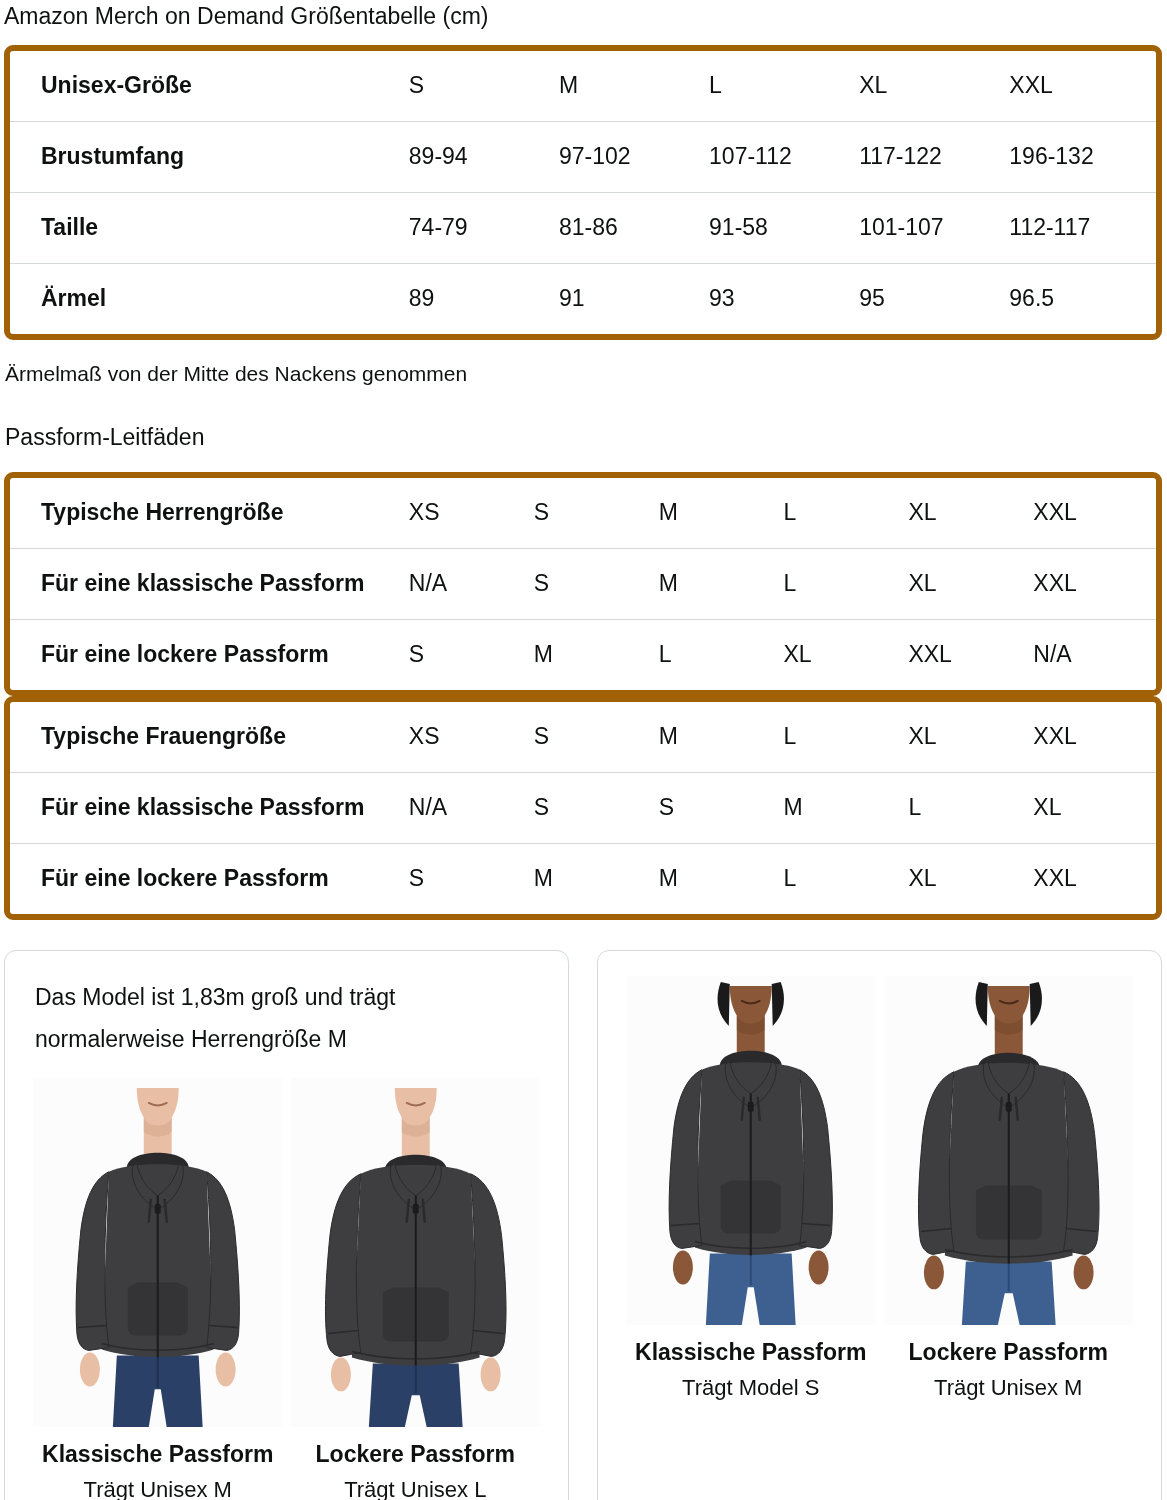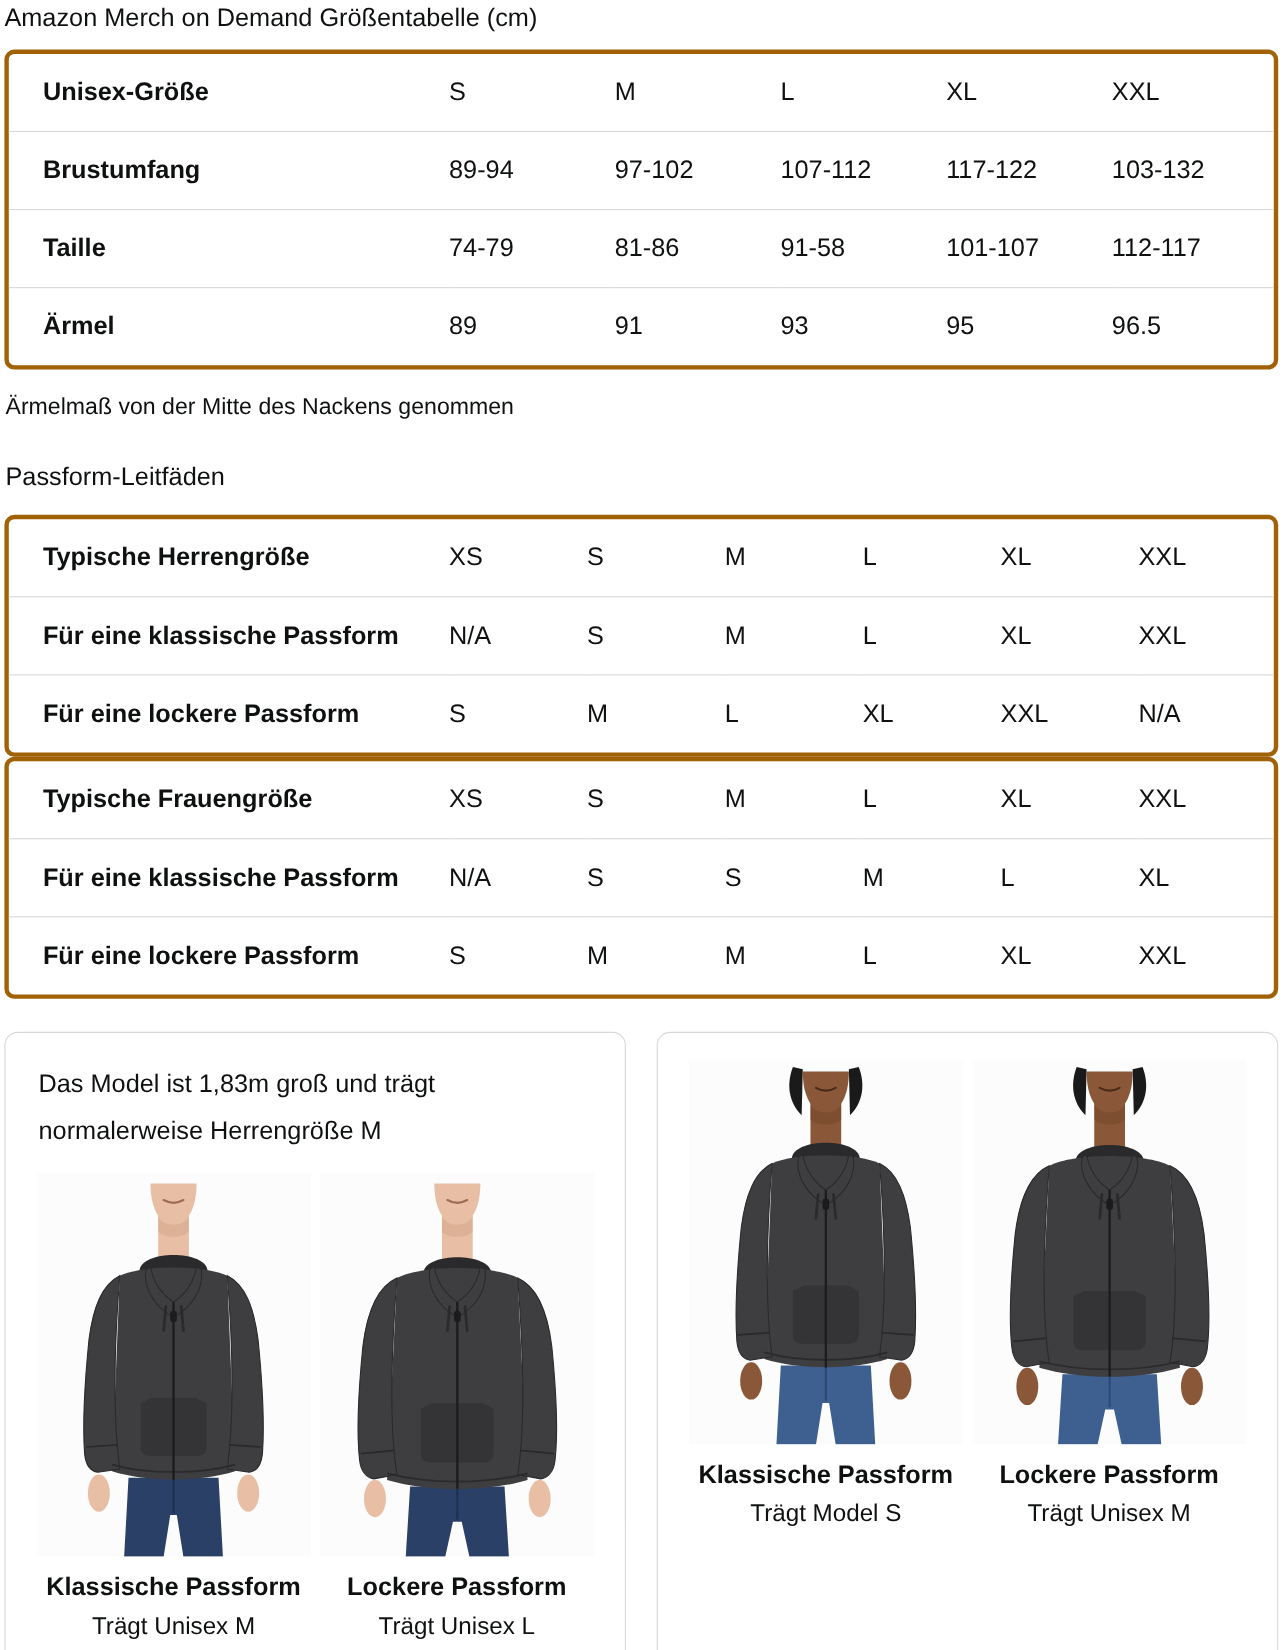--- a/index.html
+++ b/index.html
@@ -8,21 +8,21 @@
     color:#0F1111;
     font-family:"Liberation Sans", sans-serif;
     -webkit-font-smoothing:antialiased;
   }
   .page{padding:3px 5px 0 4px;box-sizing:border-box;}
 
   .page-title{font-size:23px;font-weight:400;margin:0 0 15px 0;}
 
   table.chart{
     width:100%;
-    border:4px solid #a16207;
+    border:6px solid #a16207;
     border-radius:9px;
     border-collapse:separate;
     border-spacing:0;
     font-size:23px;
   }
   table.chart td{
     padding:21px 4px 22px 0;
     border-top:1px solid #D5D9D9;
     vertical-align:middle;
     white-space:nowrap;
@@ -87,21 +87,21 @@
       <td>L</td>
       <td>XL</td>
       <td>XXL</td>
     </tr>
     <tr>
       <td class="lbl">Brustumfang</td>
       <td>89-94</td>
       <td>97-102</td>
       <td>107-112</td>
       <td>117-122</td>
-      <td>103-132</td>
+      <td>196-132</td>
     </tr>
     <tr>
       <td class="lbl">Taille</td>
       <td>74-79</td>
       <td>81-86</td>
       <td>91-58</td>
       <td>101-107</td>
       <td>112-117</td>
     </tr>
     <tr>

